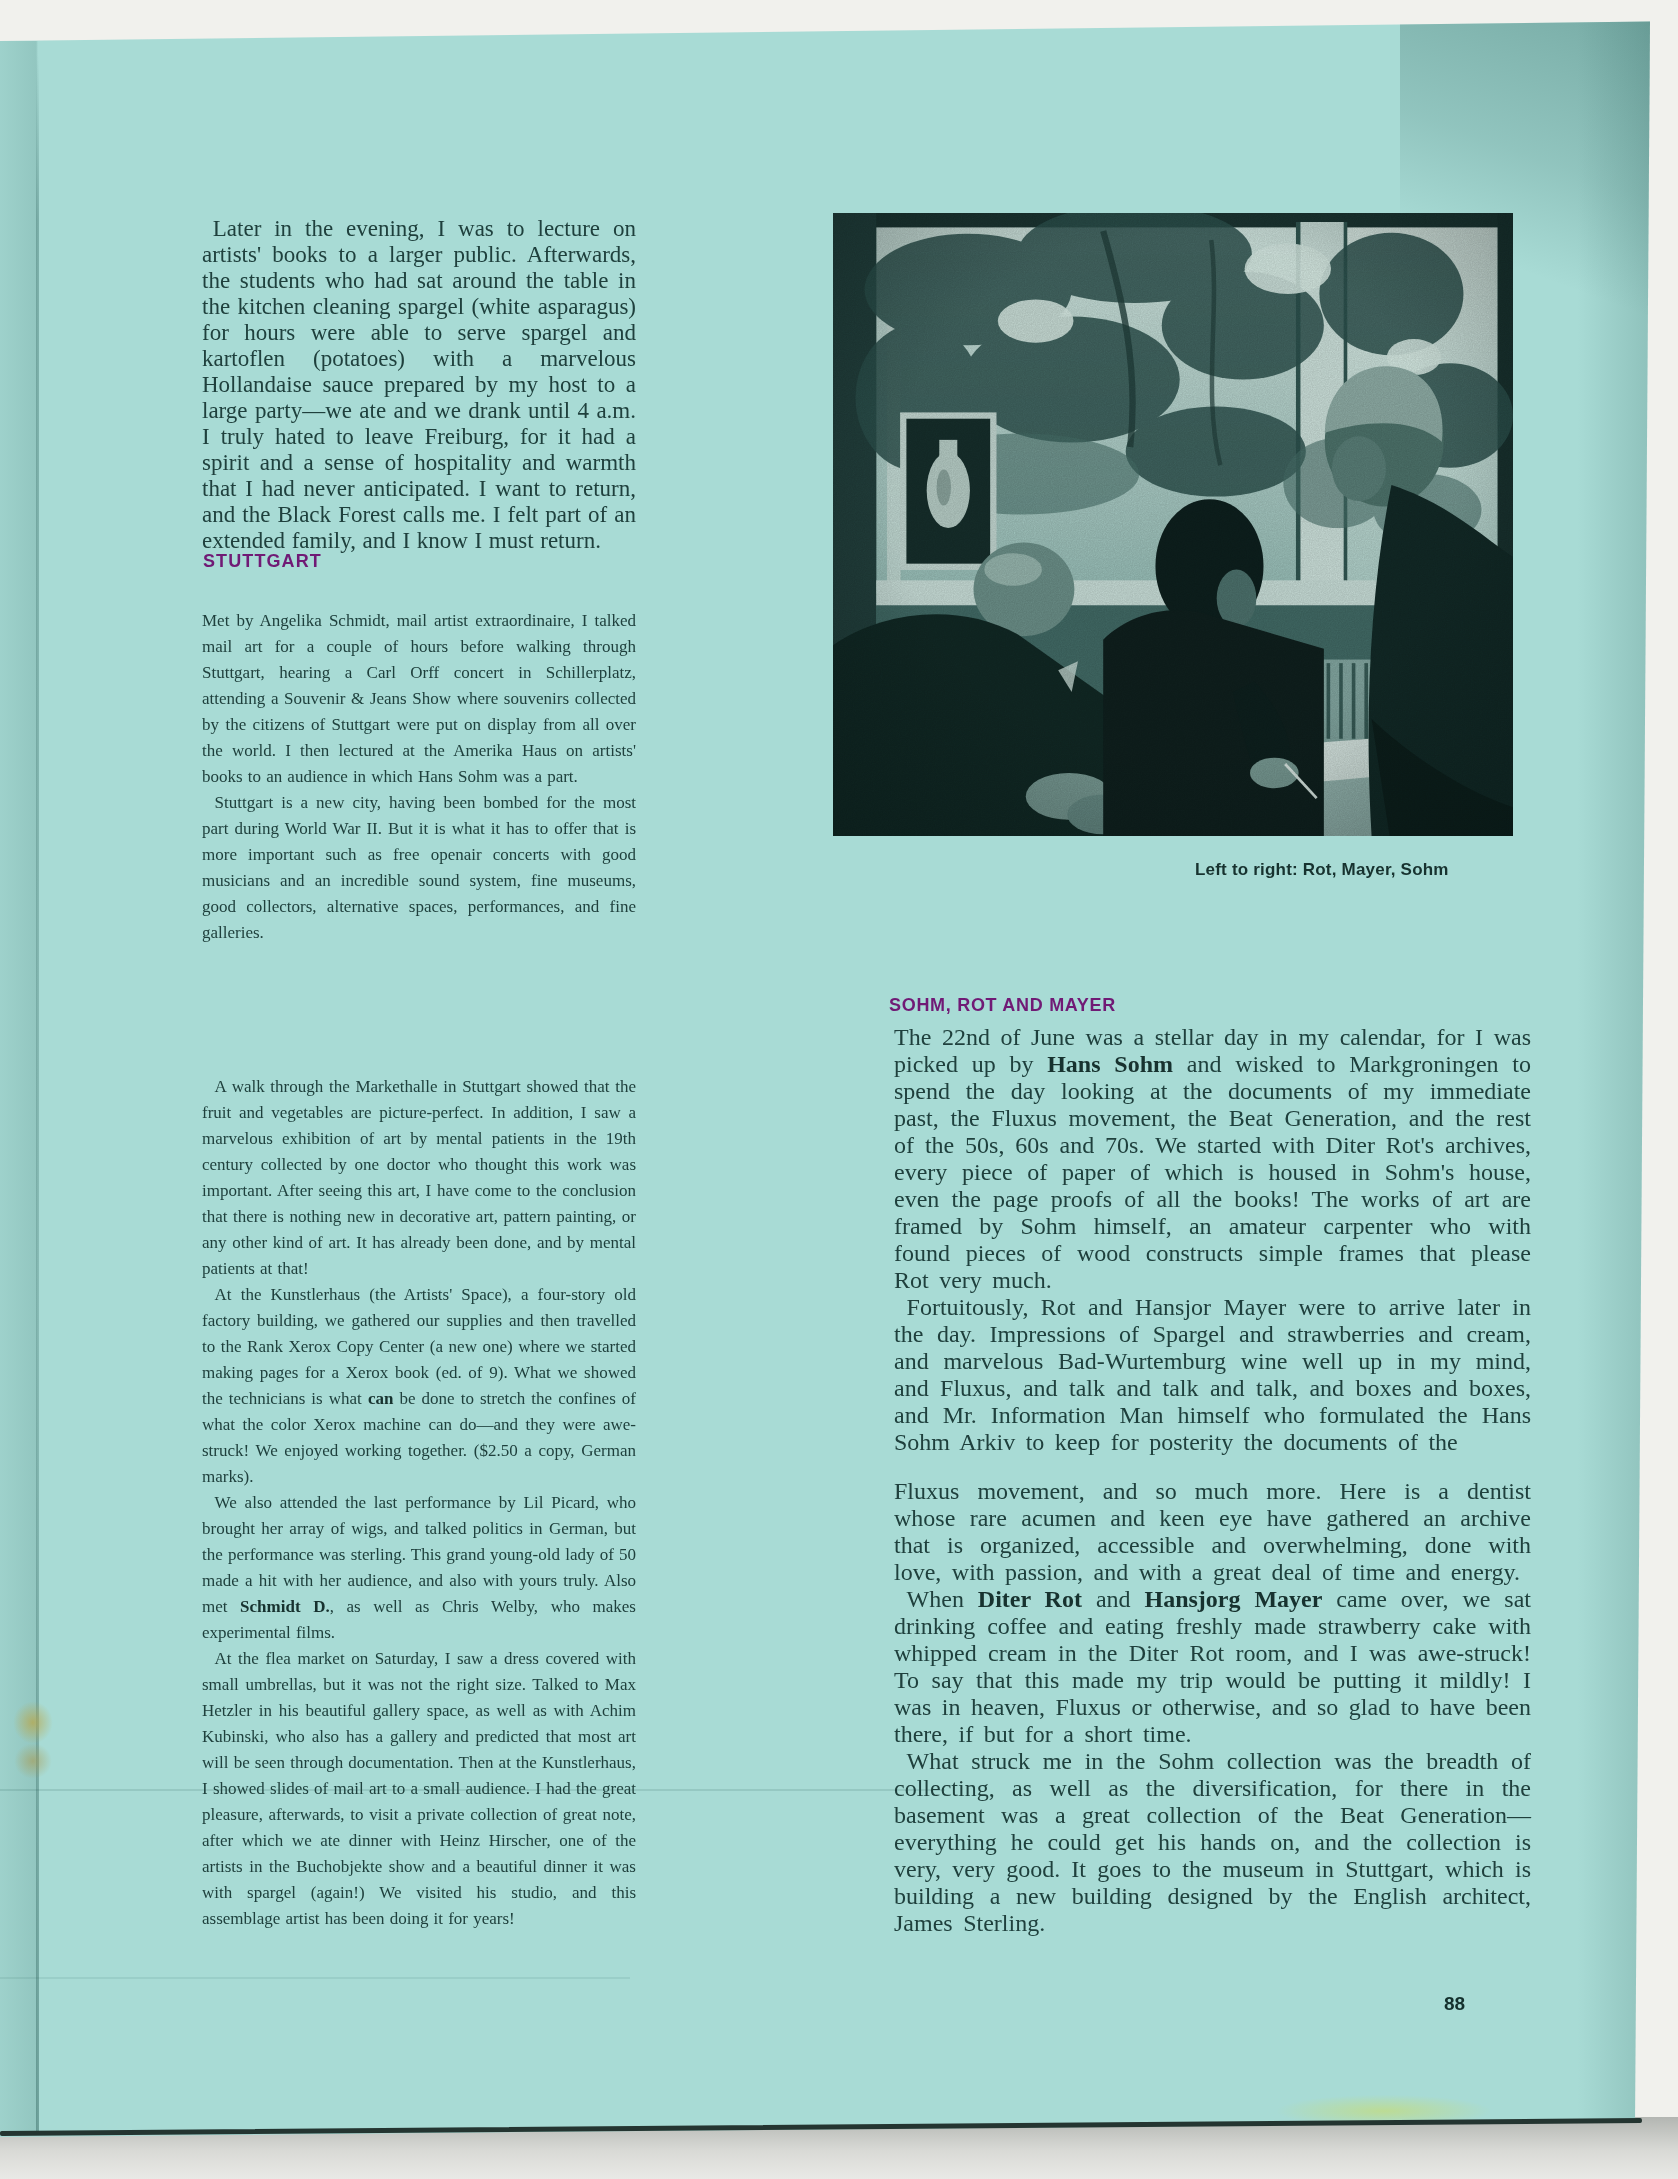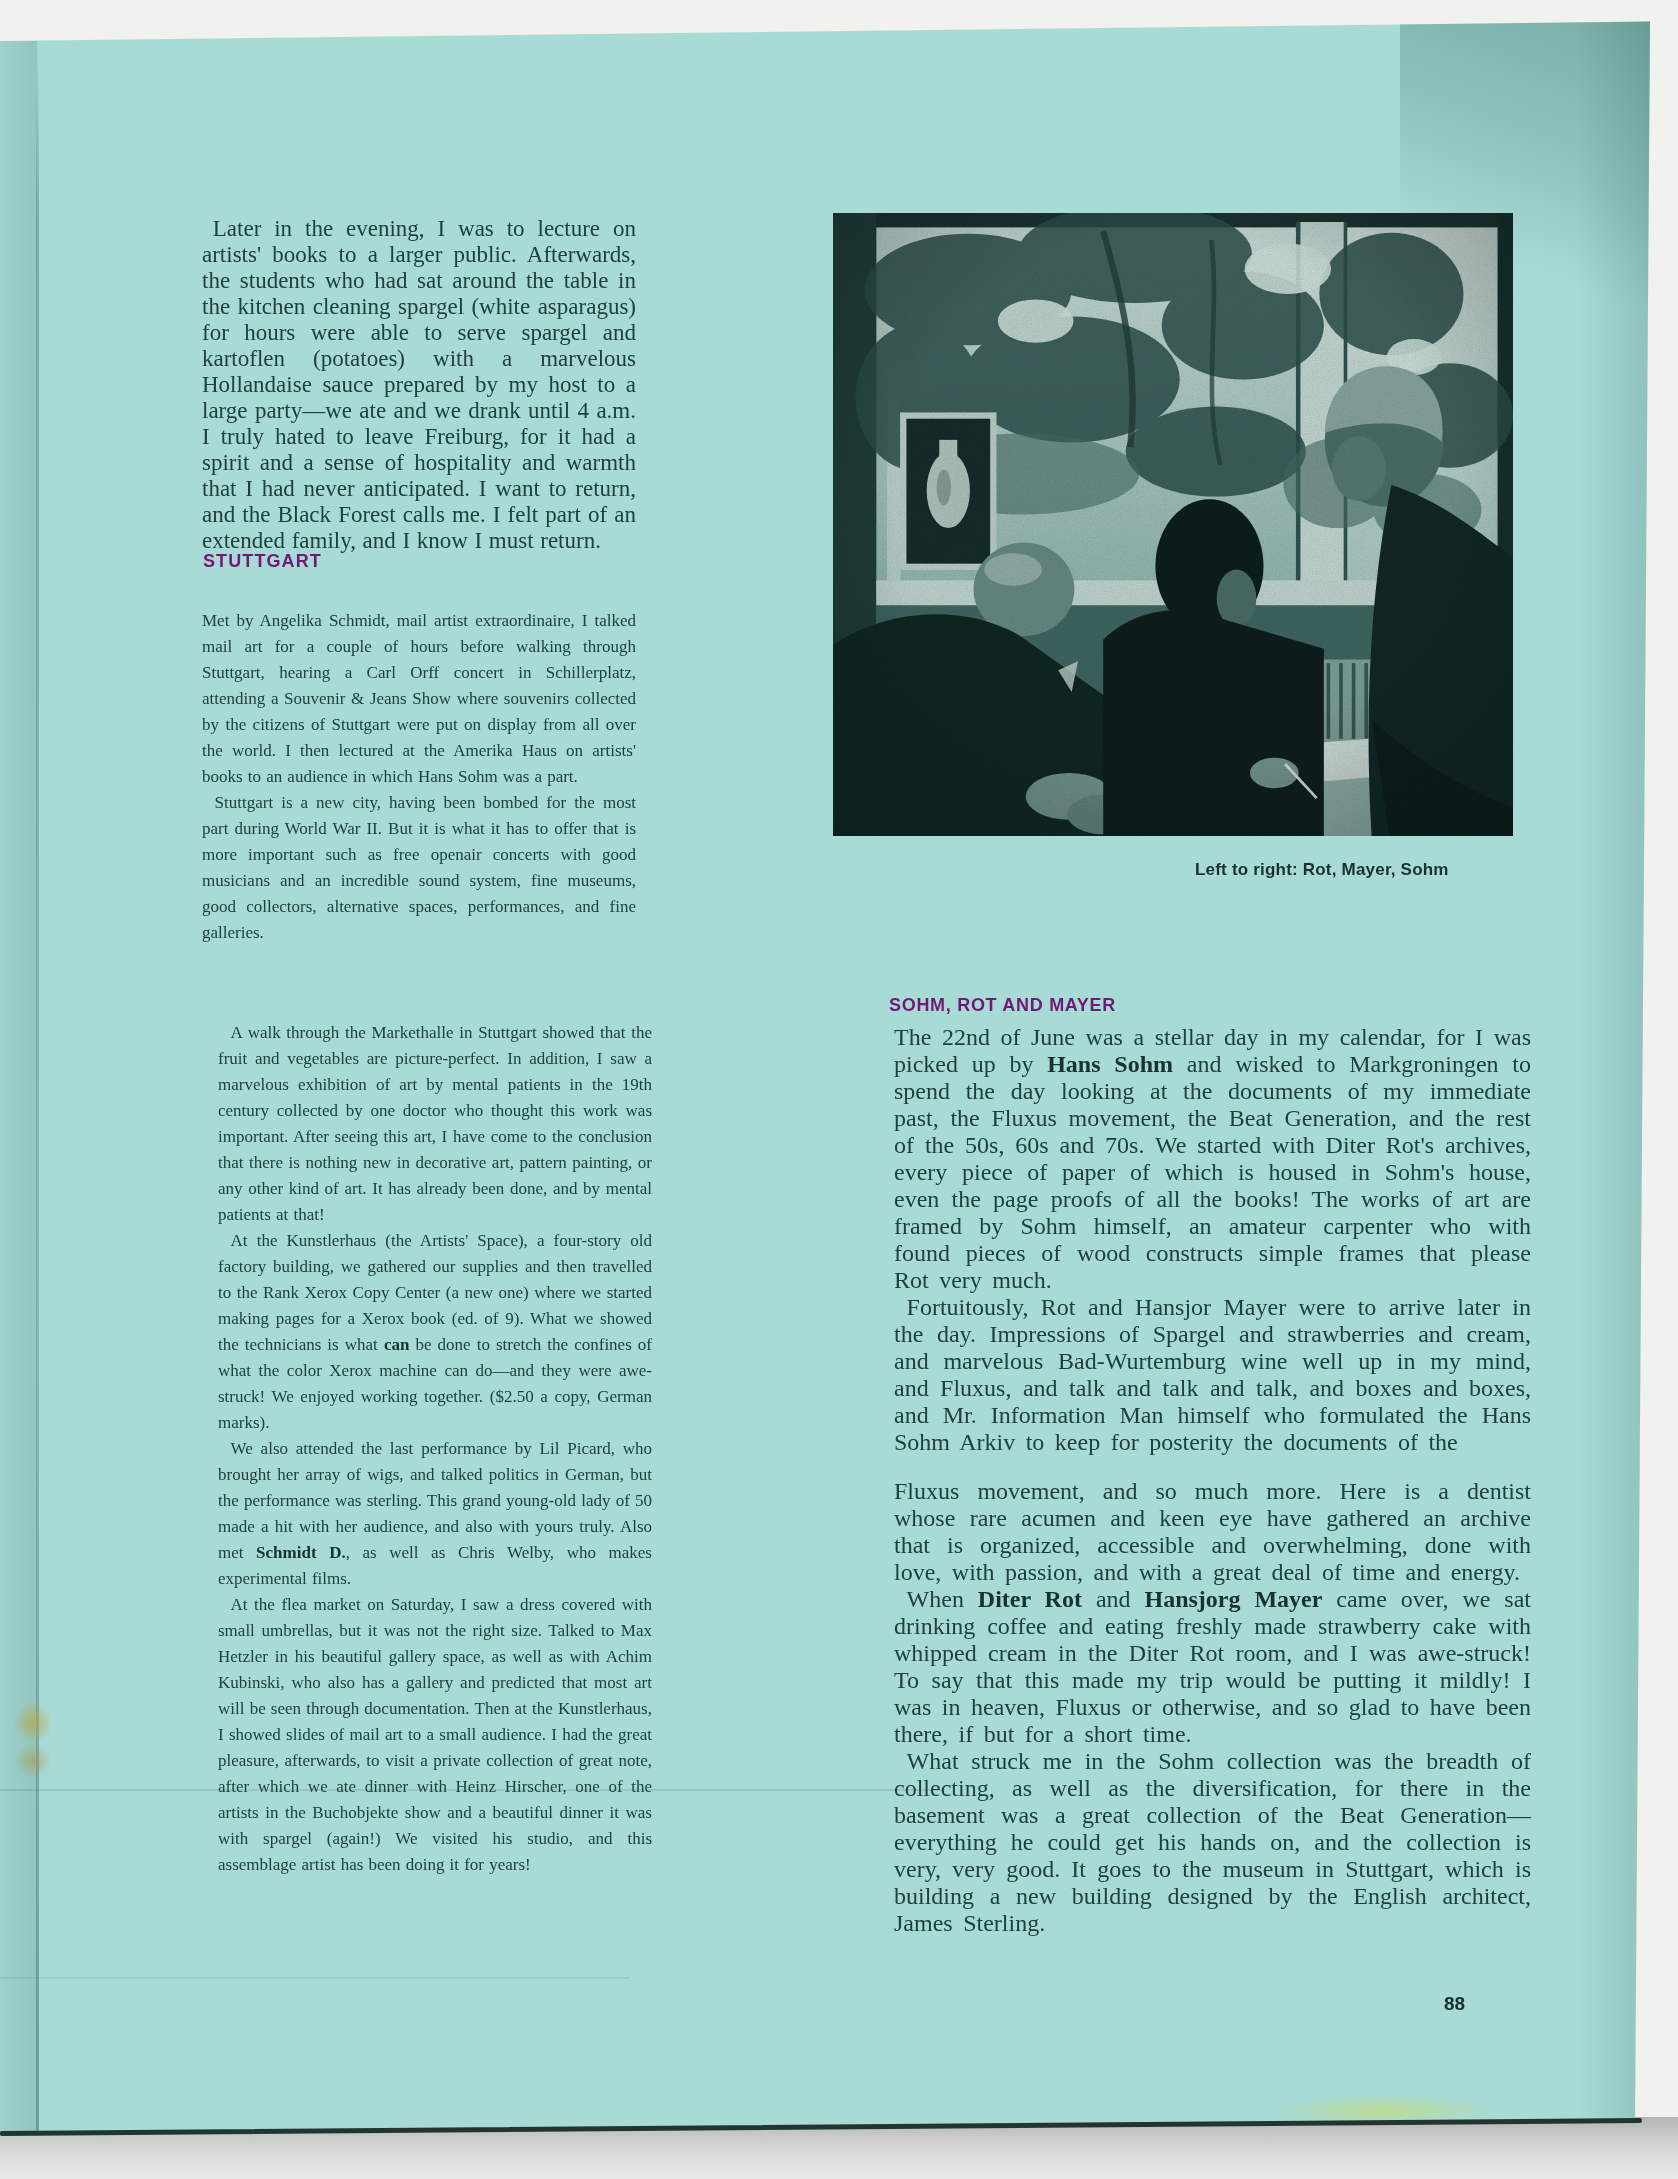--- a/index.html
+++ b/index.html
@@ -25,21 +25,21 @@
   .stain-a  { position:absolute; left:12.6px; top:1701px; width:40px; height:43px; border-radius:50%;
               background:radial-gradient(ellipse at center,rgba(186,164,66,0.70),rgba(186,164,66,0) 70%); }
   .stain-a2 { position:absolute; left:14.4px; top:1743px; width:38px; height:36px; border-radius:50%;
               background:radial-gradient(ellipse at center,rgba(170,150,70,0.55),rgba(170,150,70,0) 70%); }
   .stain-b  { position:absolute; left:1278px; top:2095px; width:212px; height:32px;
               background:radial-gradient(ellipse at center,rgba(205,220,95,0.55),rgba(205,220,95,0) 72%); }
 
   .col { position:absolute; color:#1f403d; text-align:justify; }
   .left-a { left:202px; top:216px;  width:434px; font-size:23px; line-height:26px; word-spacing:0.9px; }
   .left-b { left:202px; top:608px;  width:434px; font-size:17px; line-height:26px; word-spacing:0.9px; }
-  .left-c { left:202px; top:1020px; width:434px; font-size:17px; line-height:26px; word-spacing:0.9px;margin-left:16px; }
+  .left-c { left:202px; top:1074px; width:434px; font-size:17px; line-height:26px; word-spacing:0.9px; }
   .right-col { left:894px; top:1024px; width:637px; font-size:24px; line-height:27px; word-spacing:4.5px; }
   .para { margin:0; }
   .ind { text-indent:12.6px; }
   .ind-sm { text-indent:10.8px; }
   .gap-top { margin-top:22px; }
   .para b { color:#17322f; }
 
   .h-sans { position:absolute; font-family:"Liberation Sans","DejaVu Sans",sans-serif; font-weight:bold;
             color:#701a75; font-size:18px; letter-spacing:1.1px; }
   .h-stuttgart { left:203px; top:551px; }

